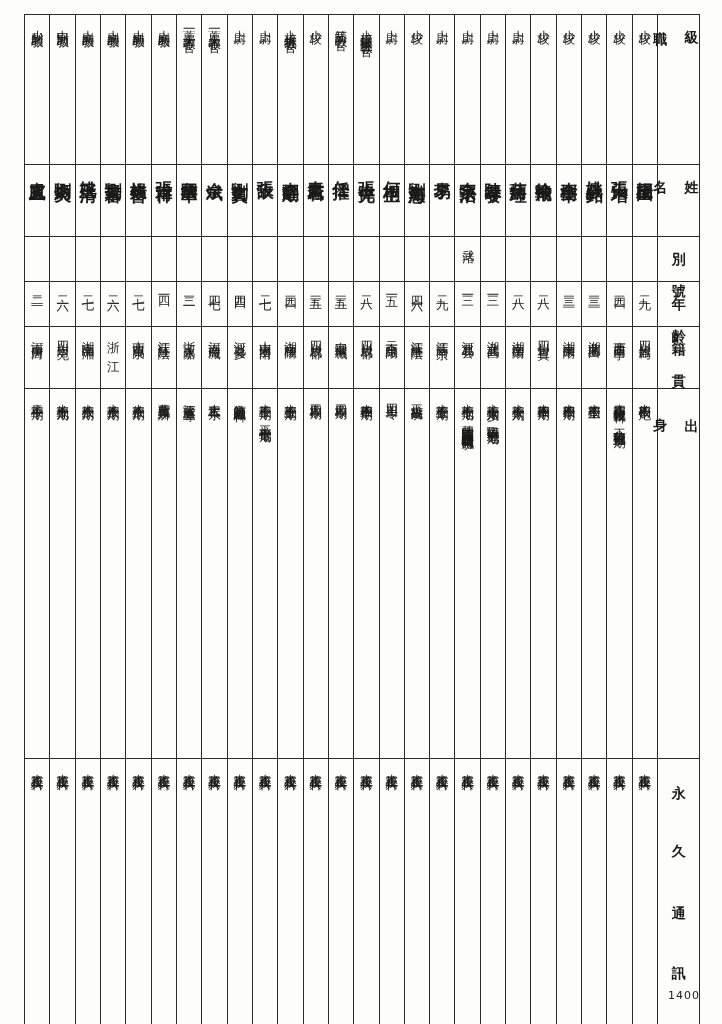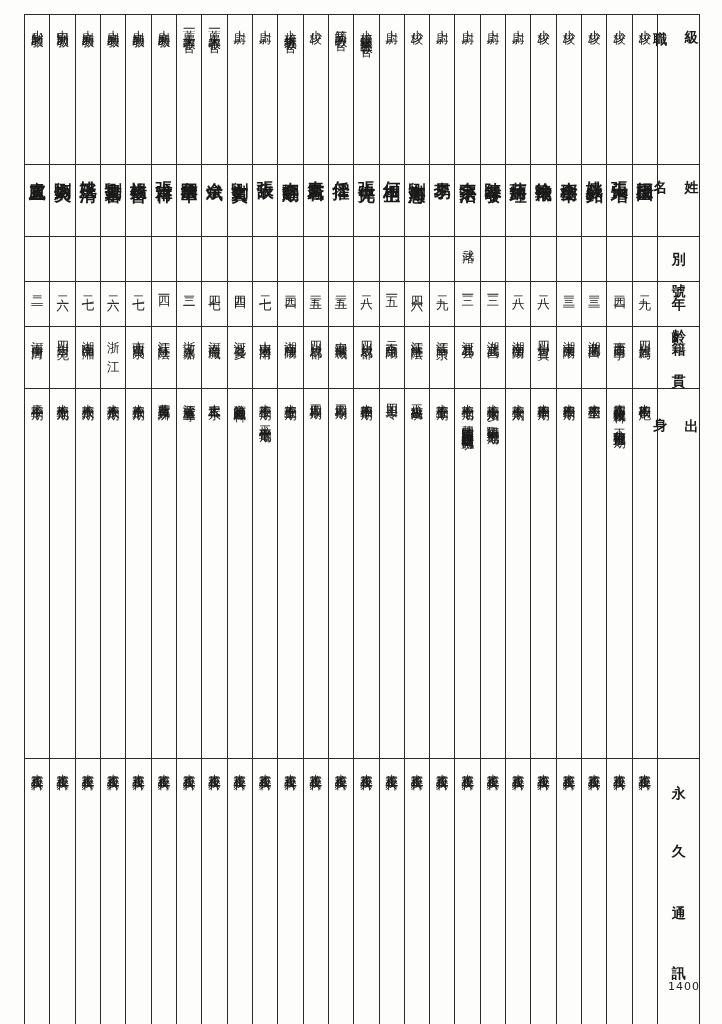--- a/index.html
+++ b/index.html
@@ -99,21 +99,21 @@
     letter-spacing: 22px;
     padding-top: 14px;
   }
   .rank-pair .vt {
     letter-spacing: 34px;
     padding-top: 12px;
   }
   .page-number {
     position: absolute;
     right: 22px;
-    bottom: 31px;
+    bottom: 22px;
     font-size: 11px;
     letter-spacing: 1px;
     color: #222;
   }
 </style>
 </head>
 <body>
 
 <div class="page">
 

